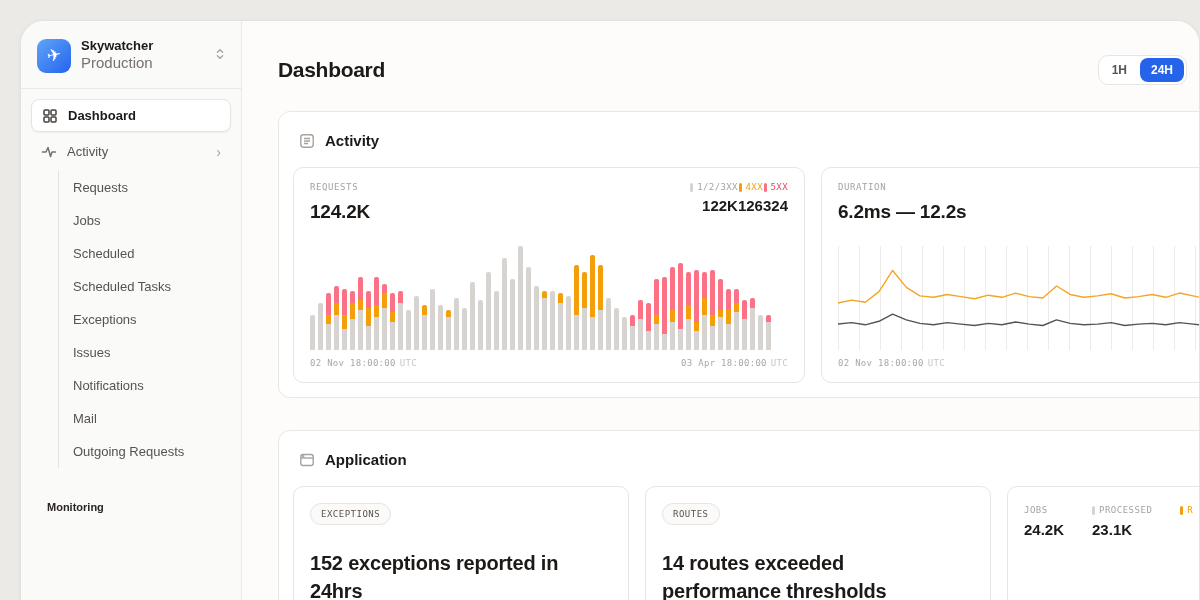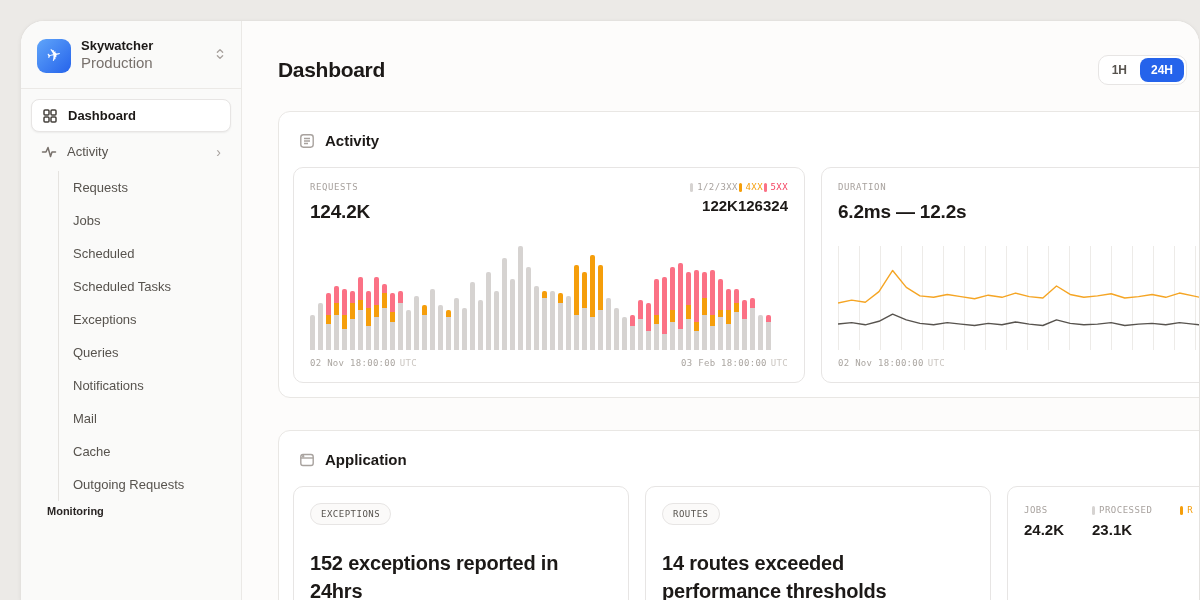--- a/index.html
+++ b/index.html
@@ -28,21 +28,21 @@
               font-size:13px; color:#57534e; margin-bottom:3px; cursor:default; }
   .nav-item .ic { width:16px; height:16px; color:#78716c; flex-shrink:0; }
   .nav-item.active { background:#fff; border:1px solid #e7e5e4; box-shadow:0 1px 2px rgba(0,0,0,.06);
                      color:#1c1917; font-weight:600; }
   .nav-item.active .ic { color:#44403c; }
   .badge { margin-left:auto; background:#e7e5e4; color:#57534e; font-size:10px; font-weight:600;
            padding:2px 7px; border-radius:999px; }
   .chev-r { margin-left:auto; color:#a8a29e; font-size:14px; line-height:1; }
   .subnav { margin:3px 0 0 27px; border-left:1px solid #e5e3e0; padding-left:14px; }
   .sub-item { height:33px; display:flex; align-items:center; font-size:13px; color:#57534e; }
-  .side-heading { margin:4px 6px 4px 16px; font-size:11px; font-weight:700; color:#292524; }
+  .side-heading { margin:33px 6px 4px 16px; font-size:11px; font-weight:700; color:#292524; }
 
   
   .main { flex:1; display:flex; flex-direction:column; background:#fdfcfb; min-width:0; }
   .main-header { display:flex; align-items:center; justify-content:space-between; padding:34px 12px 26px 36px; }
   .page-title { font-size:21px; font-weight:700; letter-spacing:-.3px; }
   .range-toggle { display:flex; gap:2px; background:#fff; border:1px solid #e7e5e4; border-radius:10px; padding:2px; }
   .range-btn { font-size:12px; font-weight:600; color:#57534e; padding:5px 11px; border-radius:8px; border:none; background:transparent; cursor:pointer; font-family:inherit; }
   .range-btn.active { background:#2563eb; color:#fff; }
 
   .sections { padding-left:36px; display:flex; flex-direction:column; gap:32px; }
@@ -143,30 +143,27 @@
         <div class="sub-item">
             <span>Scheduled</span>
           </div>
         <div class="sub-item">
             <span>Scheduled Tasks</span>
           </div>
         <div class="sub-item">
             <span>Exceptions</span>
           </div>
         <div class="sub-item">
-            <span>Queries</span>
+            <span>Issues</span>
           </div>
         <div class="sub-item">
             <span>Notifications</span>
           </div>
         <div class="sub-item">
             <span>Mail</span>
-          </div>
-        <div class="sub-item">
-            <span>Cache</span>
           </div>
         <div class="sub-item">
             <span>Outgoing Requests</span>
           </div>
       </div>
 
       <div class="side-heading">Monitoring</div>
 
     </nav>
   </aside>
@@ -451,21 +448,21 @@
                 <div class="bar">
                   <div style="height: 35.5px; background: rgb(214, 211, 209);"></div>
                 </div>
                 <div class="bar">
                   <div style="height: 7.1px; background: rgb(251, 113, 133);"></div>
                   <div style="height: 28.4px; background: rgb(214, 211, 209);"></div>
                 </div>
               </div>
             <div class="chart-footer mono">
               <span><span>02 Nov 18:00:00</span><span class="tz">UTC</span></span>
-              <span><span>03 Feb 18:00:00</span><span class="tz">UTC</span></span>
+              <span><span>03 Apr 18:00:00</span><span class="tz">UTC</span></span>
             </div>
           </div>
 
           <div class="chart-card">
             <div class="chart-head">
               <div>
                 <div class="metric-label mono">DURATION</div>
                 <div class="metric-value">6.2ms — 12.2s</div>
               </div>
             </div>

